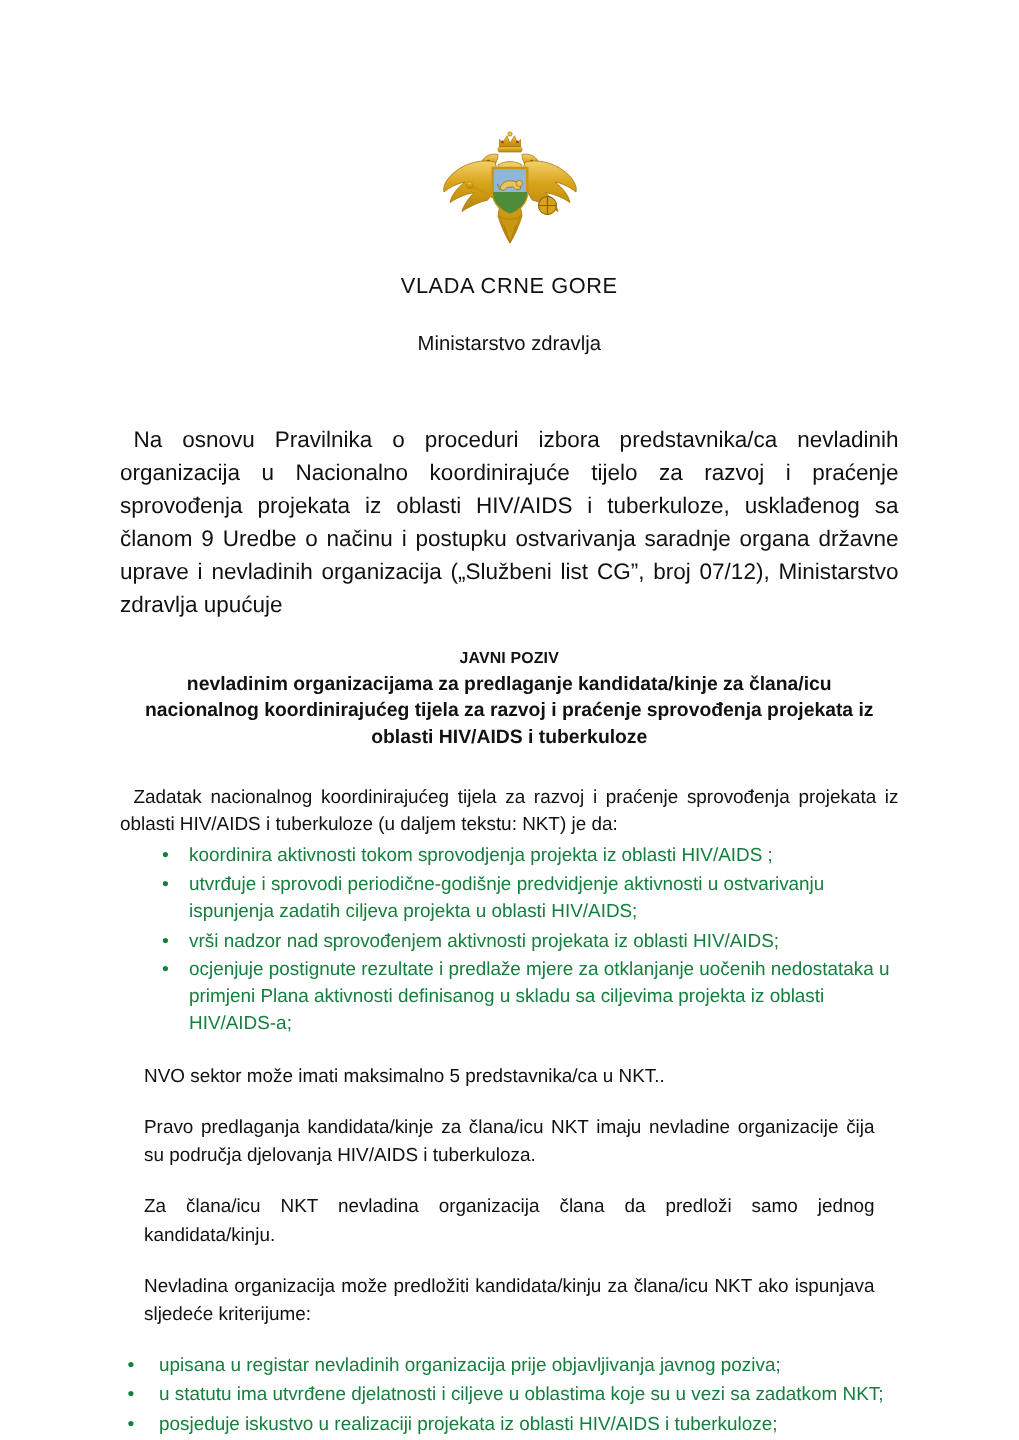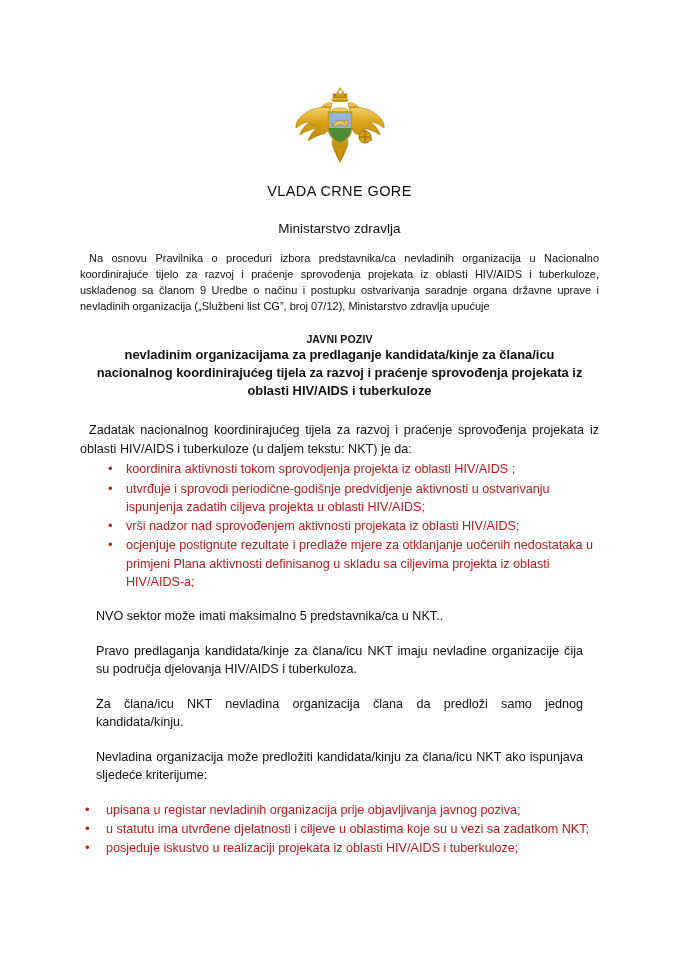--- a/index.html
+++ b/index.html
@@ -46,22 +46,22 @@
   }
   .ministry {
     text-align: center;
     font-size: 13.5px;
     margin-top: 22px;
     color: #111;
   }
 
   
   .intro {
-    margin-top: 14px;
-    font-size: 11px;
+    margin-top: 47px;
+    font-size: 15px;
     line-height: 1.47;
     text-align: justify;
     text-indent: 9px;
     color: #111;
   }
 
   .call-block {
     margin-top: 17px;
     text-align: center;
     font-weight: bold;
@@ -89,21 +89,21 @@
 
   ul.bullets {
     margin: 2px 0 0 0;
     padding: 0;
     list-style: none;
   }
   ul.bullets li {
     position: relative;
     font-size: 12.6px;
     line-height: 1.45;
-    color: #b91c1c;
+    color: #15803d;
     margin-bottom: 1px;
   }
   ul.bullets li::before {
     content: "\2022";
     position: absolute;
     font-size: 13px;
     line-height: 1.45;
   }
   
   ul.list-tasks li {

